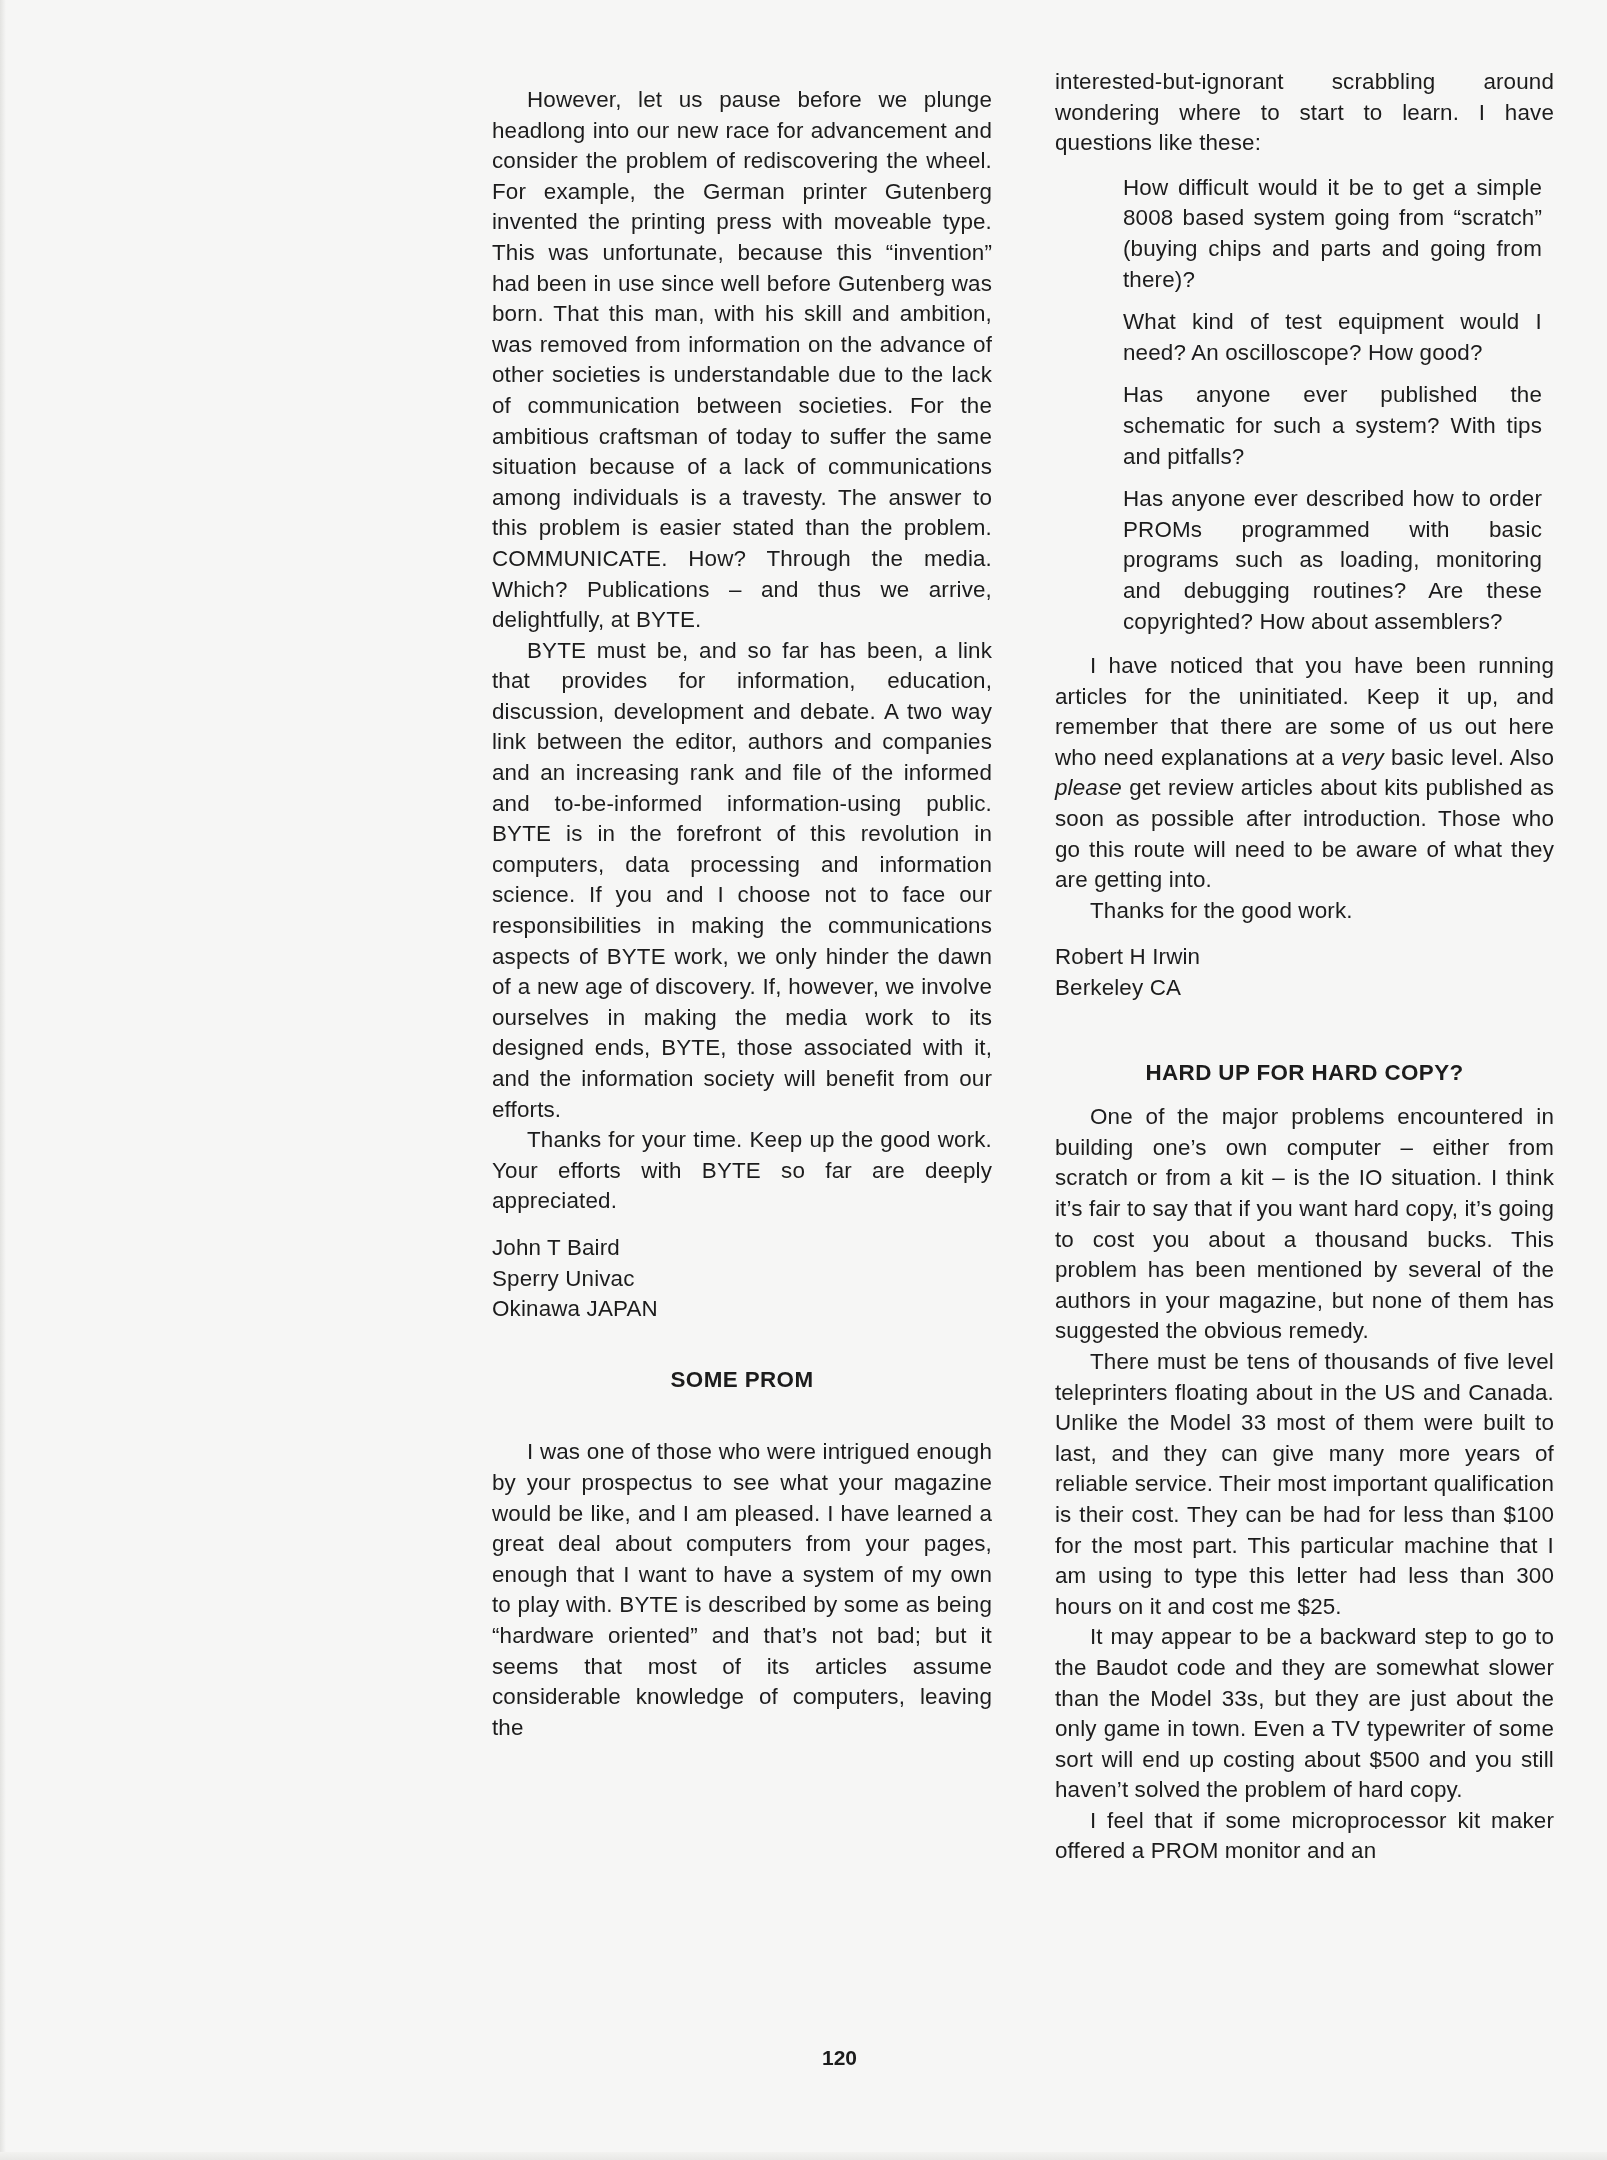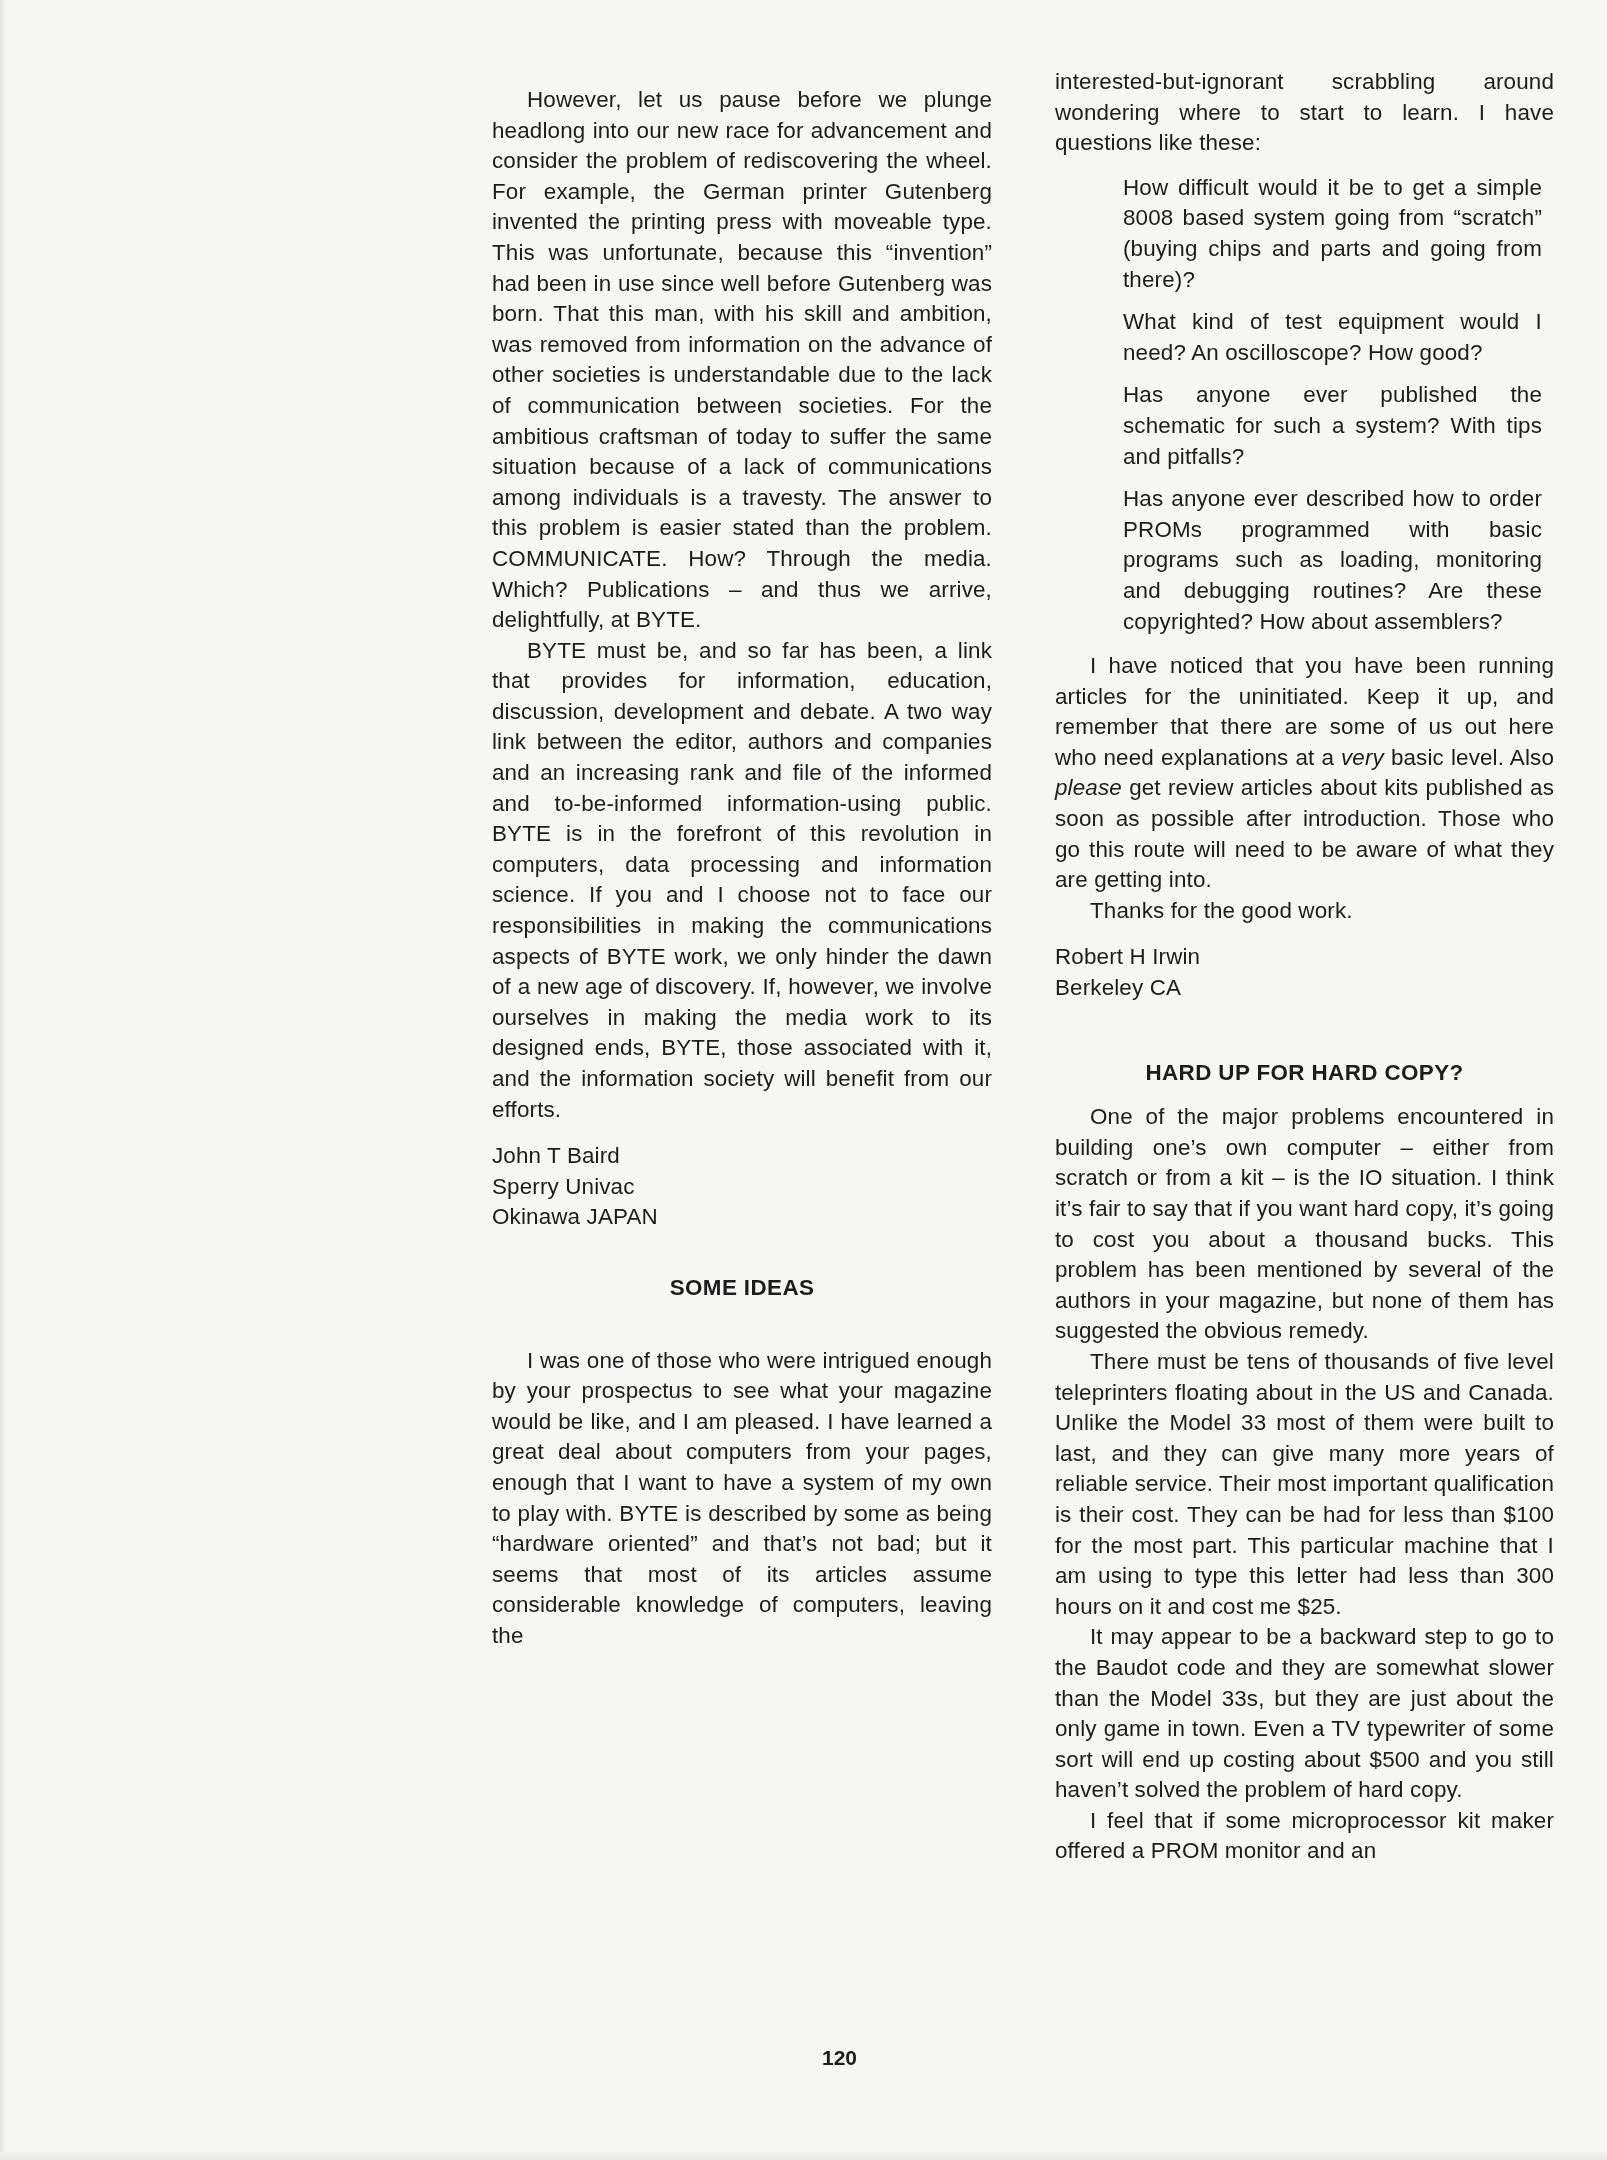--- a/index.html
+++ b/index.html
@@ -53,26 +53,27 @@
   em { font-style: italic; }
 </style>
 </head>
 <body>
 
 <div class="page-edge"></div>
 
 <div class="column col-left">
   <p class="para">However, let us pause before we plunge headlong into our new race for advancement and consider the problem of rediscovering the wheel. For example, the German printer Gutenberg invented the printing press with moveable type. This was unfortunate, because this “invention” had been in use since well before Gutenberg was born. That this man, with his skill and ambition, was removed from information on the advance of other societies is understandable due to the lack of communication between societies. For the ambitious craftsman of today to suffer the same situation because of a lack of communications among individuals is a travesty. The answer to this problem is easier stated than the problem. COMMUNICATE. How? Through the media. Which? Publications – and thus we arrive, delightfully, at BYTE.</p>
   <p class="para">BYTE must be, and so far has been, a link that provides for information, education, discussion, development and debate. A two way link between the editor, authors and companies and an increasing rank and file of the informed and to-be-informed information-using public. BYTE is in the forefront of this revolution in computers, data processing and information science. If you and I choose not to face our responsibilities in making the communications aspects of BYTE work, we only hinder the dawn of a new age of discovery. If, however, we involve ourselves in making the media work to its designed ends, BYTE, those associated with it, and the information society will benefit from our efforts.</p>
+  <p class="para">Thanks for your time. Keep up the good work. Your efforts with BYTE so far are deeply appreciated.</p>
   <div class="sig-block">
     <p class="signature">John T Baird</p>
     <p class="signature">Sperry Univac</p>
     <p class="signature">Okinawa JAPAN</p>
   </div>
-  <h2 class="heading some-ideas">SOME IDEAS</h2>
+  <h2 class="heading some-ideas">SOME PROM</h2>
   <p class="para">I was one of those who were intrigued enough by your prospectus to see what your magazine would be like, and I am pleased. I have learned a great deal about computers from your pages, enough that I want to have a system of my own to play with. BYTE is described by some as being “hardware oriented” and that’s not bad; but it seems that most of its articles assume considerable knowledge of computers, leaving the</p>
 </div>
 
 <div class="column col-right">
   <p class="para noindent">interested-but-ignorant scrabbling around wondering where to start to learn. I have questions like these:</p>
   <p class="question first">How difficult would it be to get a simple 8008 based system going from “scratch” (buying chips and parts and going from there)?</p>
   <p class="question">What kind of test equipment would I need? An oscilloscope? How good?</p>
   <p class="question">Has anyone ever published the schematic for such a system? With tips and pitfalls?</p>
   <p class="question last">Has anyone ever described how to order PROMs programmed with basic programs such as loading, monitoring and debugging routines? Are these copyrighted? How about assemblers?</p>
   <p class="para"><span>I have noticed that you have been running articles for the uninitiated. Keep it up, and remember that there are some of us out here who need explanations at a </span><em>very</em><span> basic level. Also </span><em>please</em><span> get review articles about kits published as soon as possible after introduction. Those who go this route will need to be aware of what they are getting into.</span></p>

